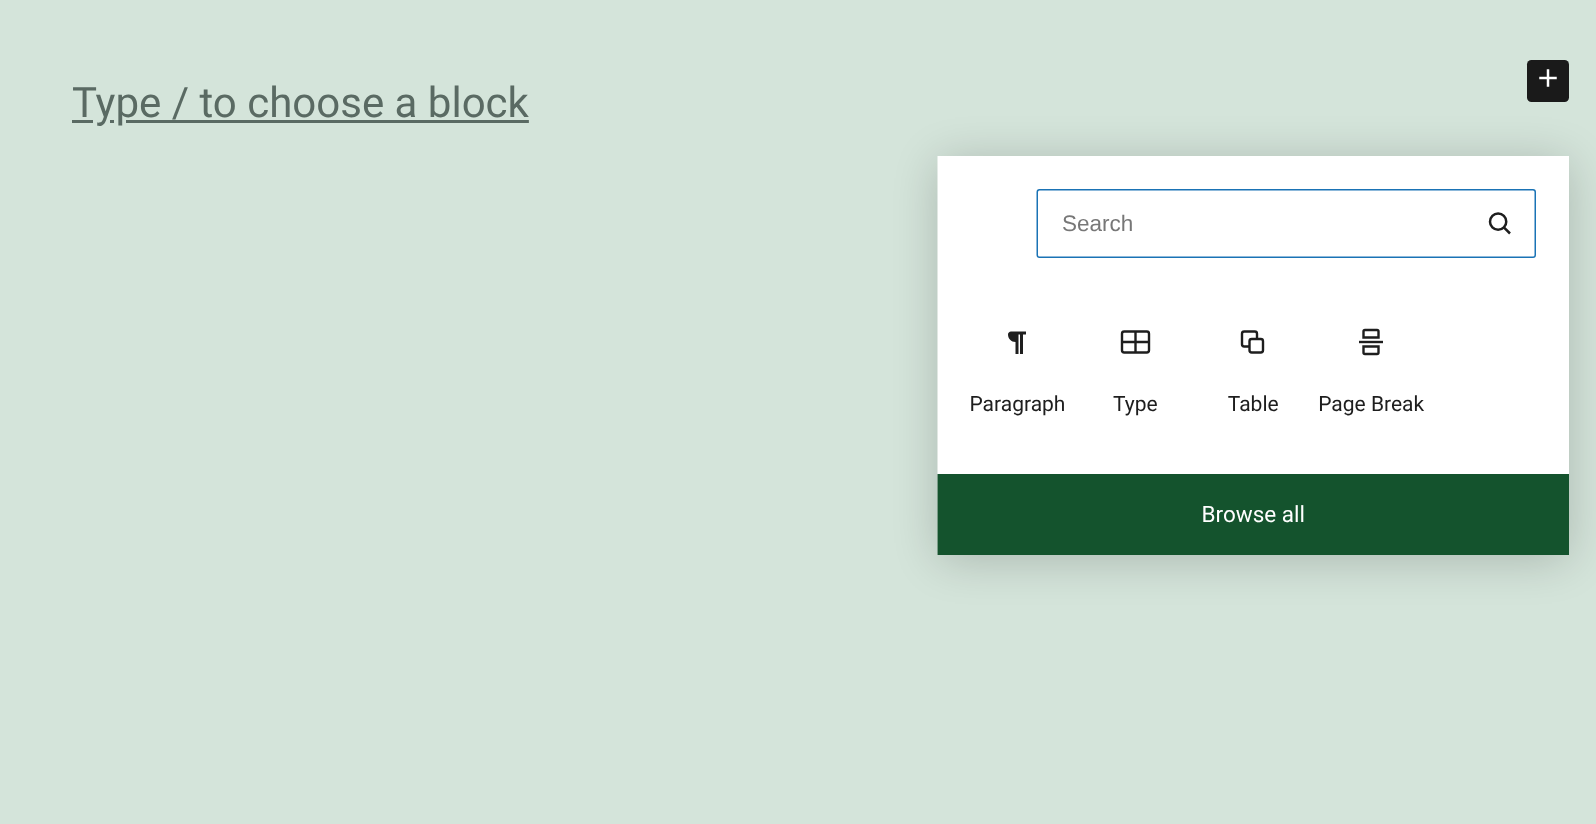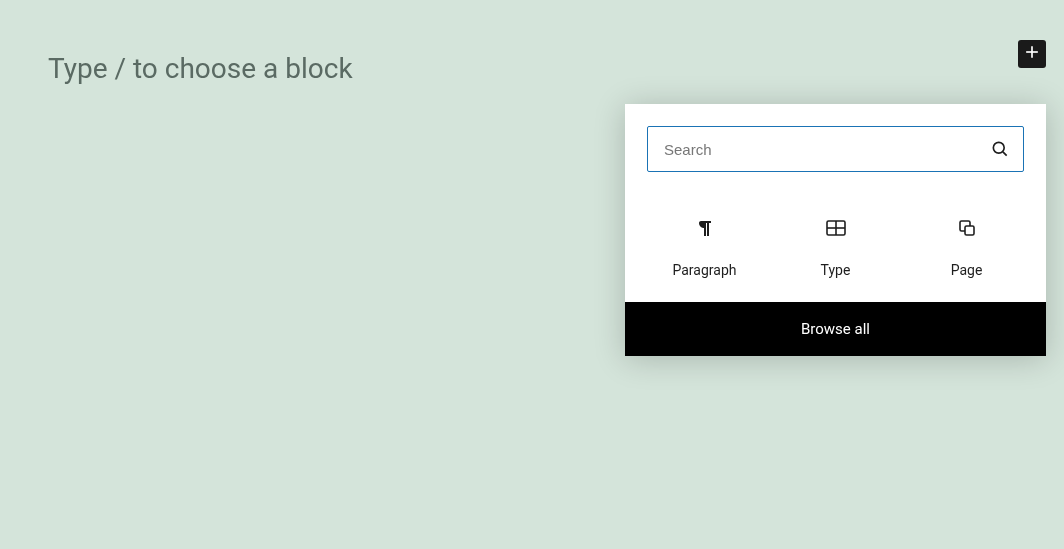--- a/index.html
+++ b/index.html
@@ -11,20 +11,21 @@
       position: relative;
       overflow: hidden;
     }
     .prompt-text {
       position: absolute;
       top: 52px;
       left: 48px;
       font-size: 28px;
       color: #5a6a63;
       font-weight: 400;
+      text-decoration: underline;
     }
     .add-button {
       position: absolute;
       top: 40px;
       right: 18px;
       width: 28px;
       height: 28px;
       background: #1a1a1a;
       border-radius: 3px;
       display: flex;
@@ -52,32 +53,33 @@
       border: 1.5px solid #1a73b5;
       border-radius: 2px;
       padding: 0 44px 0 16px;
       font-size: 15px;
       color: #333;
       outline: none;
     }
     .search-input::placeholder { color: #777; }
     .search-icon-wrap {
       position: relative;
+      margin-left: 44px;
     }
     .search-mag {
       position: absolute;
       right: 36px;
       top: 35px;
       pointer-events: none;
     }
     .search-mag svg { width: 20px; height: 20px; }
     .blocks-grid {
       display: grid;
-      grid-template-columns: repeat(3, 1fr);
-      padding: 28px 14px 18px;
+      grid-template-columns: repeat(5, 1fr);
+      padding: 28px 14px 32px;
       row-gap: 21px;
     }
     .block-item {
       display: flex;
       flex-direction: column;
       align-items: center;
       cursor: pointer;
       padding: 6px 4px;
     }
     .block-icon {
@@ -88,21 +90,21 @@
       align-items: center;
       justify-content: center;
     }
     .block-icon svg { width: 24px; height: 24px; }
     .block-label {
       font-size: 14px;
       color: #1e1e1e;
       text-align: center;
     }
     .browse-all {
-      background: #000000;
+      background: #14532d;
       color: #fff;
       text-align: center;
       padding: 18px 0;
       font-size: 15px;
       cursor: pointer;
     }
   </style>
 </head>
 <body>
 
@@ -151,21 +153,31 @@
       <span class="block-label">Type</span>
     </div>
 
     <div class="block-item">
       <span class="block-icon">
         <svg viewBox="0 0 24 24" fill="none" stroke="#1e1e1e" stroke-width="1.6">
           <rect x="5" y="5" width="10" height="10" rx="1.5"></rect>
           <rect x="10" y="10" width="9" height="9" rx="1.5" fill="#fff"></rect>
         </svg>
       </span>
-      <span class="block-label">Page</span>
+      <span class="block-label">Table</span>
     </div>
 
 
+    <div class="block-item">
+      <span class="block-icon">
+        <svg viewBox="0 0 24 24" fill="none" stroke="#1e1e1e" stroke-width="1.6">
+          <path d="M8 4 h8 a1 1 0 0 1 1 1 v4 h-10 v-4 a1 1 0 0 1 1 -1 z"></path>
+          <path d="M7 15 h10 v4 a1 1 0 0 1 -1 1 h-8 a1 1 0 0 1 -1 -1 z"></path>
+          <line x1="4" y1="12" x2="20" y2="12"></line>
+        </svg>
+      </span>
+      <span class="block-label">Page Break</span>
+    </div>
 
   </div>
 
   <div class="browse-all">Browse all</div>
 </div>
 
 </body></html>

